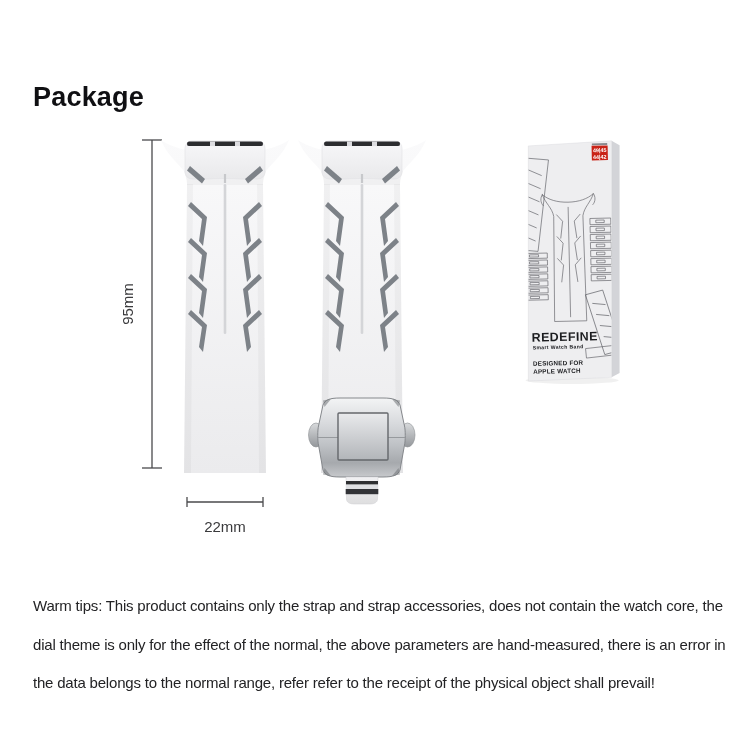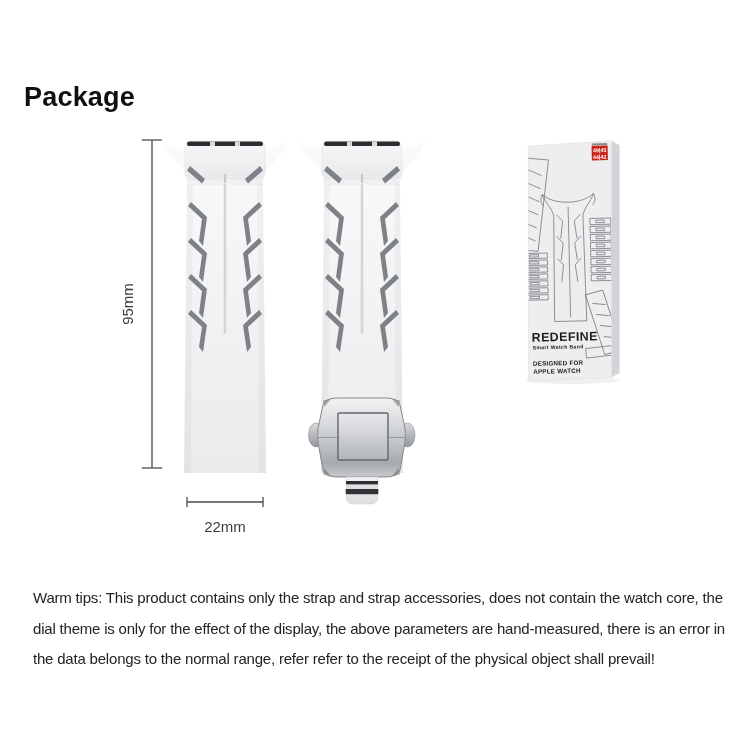--- a/index.html
+++ b/index.html
@@ -6,32 +6,32 @@
   html,body { width:750px; height:750px; }
   body {
     position:relative;
     width:750px; height:750px;
     background:#ffffff;
     font-family:"Liberation Sans", sans-serif;
     overflow:hidden;
   }
   .abs { position:absolute; }
   #page-title {
-    left:24px; top:82px;
+    left:33px; top:82px;
     font-size:27px; font-weight:700; color:#101013;
     letter-spacing:0.2px;
   }
   #gallery-svg { left:95px; top:130px; }
   #box-svg { left:495px; top:135px; }
   #warm-tips {
     left:33px; top:583px; width:700px;
     font-size:15px; color:#232325; letter-spacing:-0.2px;
   }
   #warm-tips .tip-line {
-    white-space:nowrap; line-height:30.5px;
+    white-space:nowrap; line-height:30.5px;margin-top:8px;
   }
   .dim-text { font-size:15px; fill:#3a3a3c; }
   .art { stroke:#606167; stroke-width:0.9; fill:none; stroke-linejoin:round; stroke-linecap:round; }
 </style>
 </head>
 <body>
 
 <div id="page-title" class="abs">Package</div>
 
 <svg id="gallery-svg" class="abs" width="355" height="420" viewBox="0 0 355 420">
@@ -216,15 +216,15 @@
       <text x="514" y="417" font-size="17" font-weight="700" letter-spacing="0.6" fill="#1b1c1f">REDEFINE</text>
       <text x="515" y="427.5" font-size="7" font-weight="600" letter-spacing="0.5" fill="#232428">Smart Watch  Band</text>
       <text x="515" y="450" font-size="8.6" font-weight="700" letter-spacing="0.3" fill="#1b1c1f">DESIGNED FOR</text>
       <text x="515" y="461" font-size="8.6" font-weight="700" letter-spacing="0.3" fill="#1b1c1f">APPLE WATCH</text>
     </g>
   </g>
 </svg>
 
 <div id="warm-tips" class="abs">
   <div class="tip-line">Warm tips: This product contains only the strap and strap accessories, does not contain the watch core, the</div>
-  <div class="tip-line">dial theme is only for the effect of the display, the above parameters are hand-measured, there is an error in</div>
+  <div class="tip-line">dial theme is only for the effect of the normal, the above parameters are hand-measured, there is an error in</div>
   <div class="tip-line">the data belongs to the normal range, refer refer to the receipt of the physical object shall prevail!</div>
 </div>
 
 </body></html>

